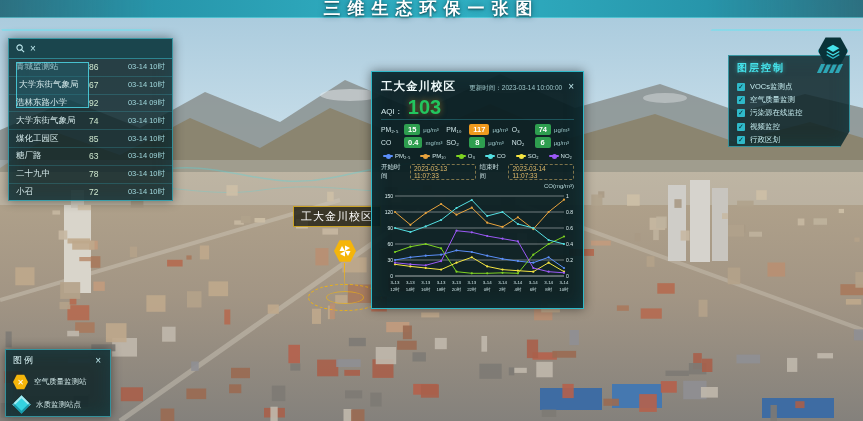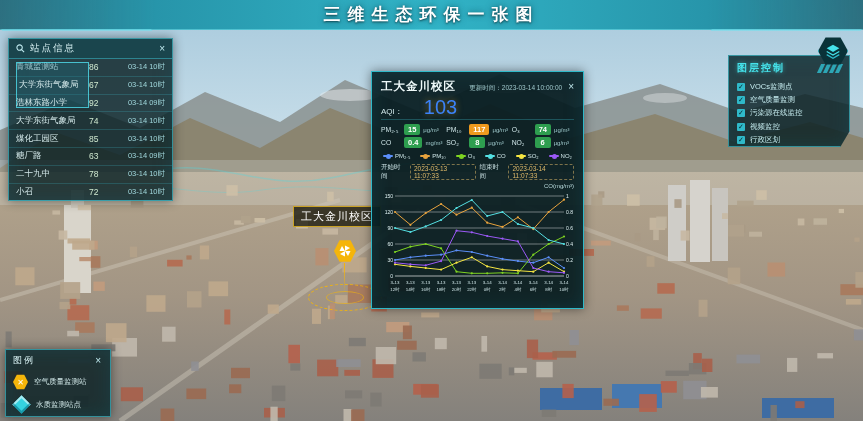--- a/index.html
+++ b/index.html
@@ -2,21 +2,21 @@
 <html><head>
 <meta charset="utf-8">
 <style>
   * { margin:0; padding:0; box-sizing:border-box; }
   html,body { width:863px; height:421px; overflow:hidden; }
   body { font-family:"Liberation Sans","DejaVu Sans",sans-serif; background:#9fc3d6; }
   #app { position:relative; width:863px; height:421px; overflow:hidden; }
   #scene { position:absolute; inset:0; }
 
   
-  .header { position:absolute; top:0; left:0; width:863px; height:30px;
+  .header { position:absolute; top:0; left:0; width:863px; height:18px;
     background:linear-gradient(90deg,rgba(23,96,112,.85) 0%, #2795aa 18%, #31b3c6 50%, #2795aa 82%, rgba(23,96,112,.85) 100%);
     display:flex; align-items:center; justify-content:center; z-index:30;
     border-bottom:1px solid rgba(120,230,240,.5); }
   .header .title { color:#fff; font-size:17px; font-weight:bold; letter-spacing:7px;
     text-shadow:0 0 6px rgba(10,80,95,.9), 0 1px 2px rgba(0,0,0,.6); }
   .wing { position:absolute; top:24px; width:150px; height:7px; }
   .wing.l { left:0; border-bottom:2px solid rgba(110,225,238,.55); transform:skewX(35deg); }
   .wing.r { right:0; border-bottom:2px solid rgba(110,225,238,.55); transform:skewX(-35deg); }
 
   
@@ -36,24 +36,24 @@
   .srow.sel .sname { border:1px solid rgba(80,220,235,.8); background:rgba(30,110,125,.35); padding:16px 2px; }
   .saqi { width:24px; color:#cfe8cf; font-size:8.5px; }
   .stime { width:52px; color:#9fd6db; font-size:7.5px; text-align:right; }
 
   
   .popup { left:371px; top:71px; width:213px; height:238px; padding:7px 9px 5px;
     background:rgba(5,27,31,.93); border:1px solid #2fb9c9; z-index:25; }
   .pop-top { display:flex; align-items:baseline; gap:6px; }
   .pop-title { color:#eef9f9; font-size:11.5px; font-weight:bold; letter-spacing:1px; }
   .pop-update { flex:1; text-align:right; color:#9fc9cc; font-size:6.5px; }
-  .aqi-row { display:flex; align-items:baseline; gap:21px; margin-top:3px; padding-bottom:2px;
+  .aqi-row { display:flex; align-items:baseline; gap:5px; margin-top:3px; padding-bottom:2px;
     border-bottom:1px solid rgba(64,196,212,.3); }
   .aqi-label { color:#cfe6e8; font-size:8px; }
-  .aqi-value { color:#3b82f6; font-size:20px; font-weight:normal; line-height:1; text-shadow:0 0 6px rgba(245,166,35,.5); }
+  .aqi-value { color:#22c55e; font-size:20px; font-weight:bold; line-height:1; text-shadow:0 0 6px rgba(245,166,35,.5); }
   .poll-grid { display:grid; grid-template-columns:1fr 1fr 1fr; gap:2px 3px; margin-top:4px; }
   .pcell { display:flex; align-items:center; gap:3px; }
   .plabel { color:#cfe6e8; font-size:6.8px; min-width:20px; }
   .pbadge { color:#fff; font-size:7.5px; font-weight:bold; padding:1px 4px; border-radius:2px; min-width:16px; text-align:center; }
   .pbadge.good { background:#2e9e4f; }
   .pbadge.moderate { background:#ef9a1e; }
   .punit { color:#9fc9cc; font-size:6px; }
   .chart-legend { display:flex; justify-content:space-between; margin-top:5px; padding:0 2px; }
   .cl-item { display:flex; align-items:center; gap:2px; color:#cfe6e8; font-size:6px; }
   .cl-mark { width:10px; height:2px; border-radius:1px; position:relative; }
@@ -323,21 +323,20 @@
     <div class="title">三维生态环保一张图</div>
     <div class="wing r"></div>
   </div>
 
   <div class="panel station-panel">
     <div class="sp-head">
       <svg width="9" height="9" viewBox="0 0 10 10">
         <circle cx="4" cy="4" r="3" fill="none" stroke="#bfe9ee" stroke-width="1.2"></circle>
         <line x1="6.2" y1="6.2" x2="9" y2="9" stroke="#bfe9ee" stroke-width="1.2"></line>
       </svg>
-      <span class="t">站点信息</span>
       <span class="xclose">×</span>
     </div>
     <div id="stationRows">
         <div class="srow">
           <span class="sname">青城监测站</span>
           <span class="saqi">86</span>
           <span class="stime">03-14 10时</span>
         </div>
         <div class="srow sel">
           <span class="sname">大学东街气象局</span>

